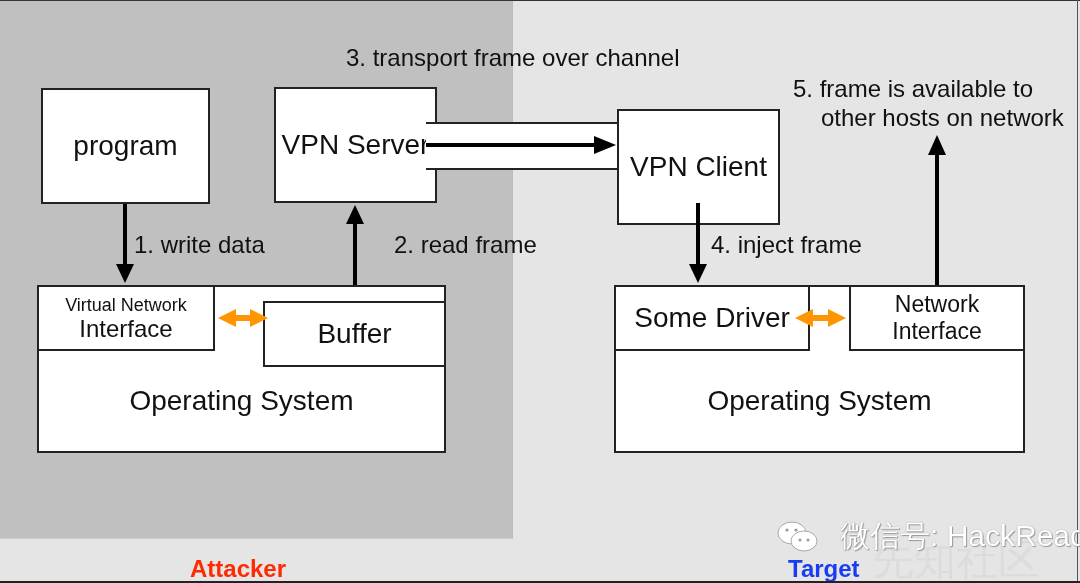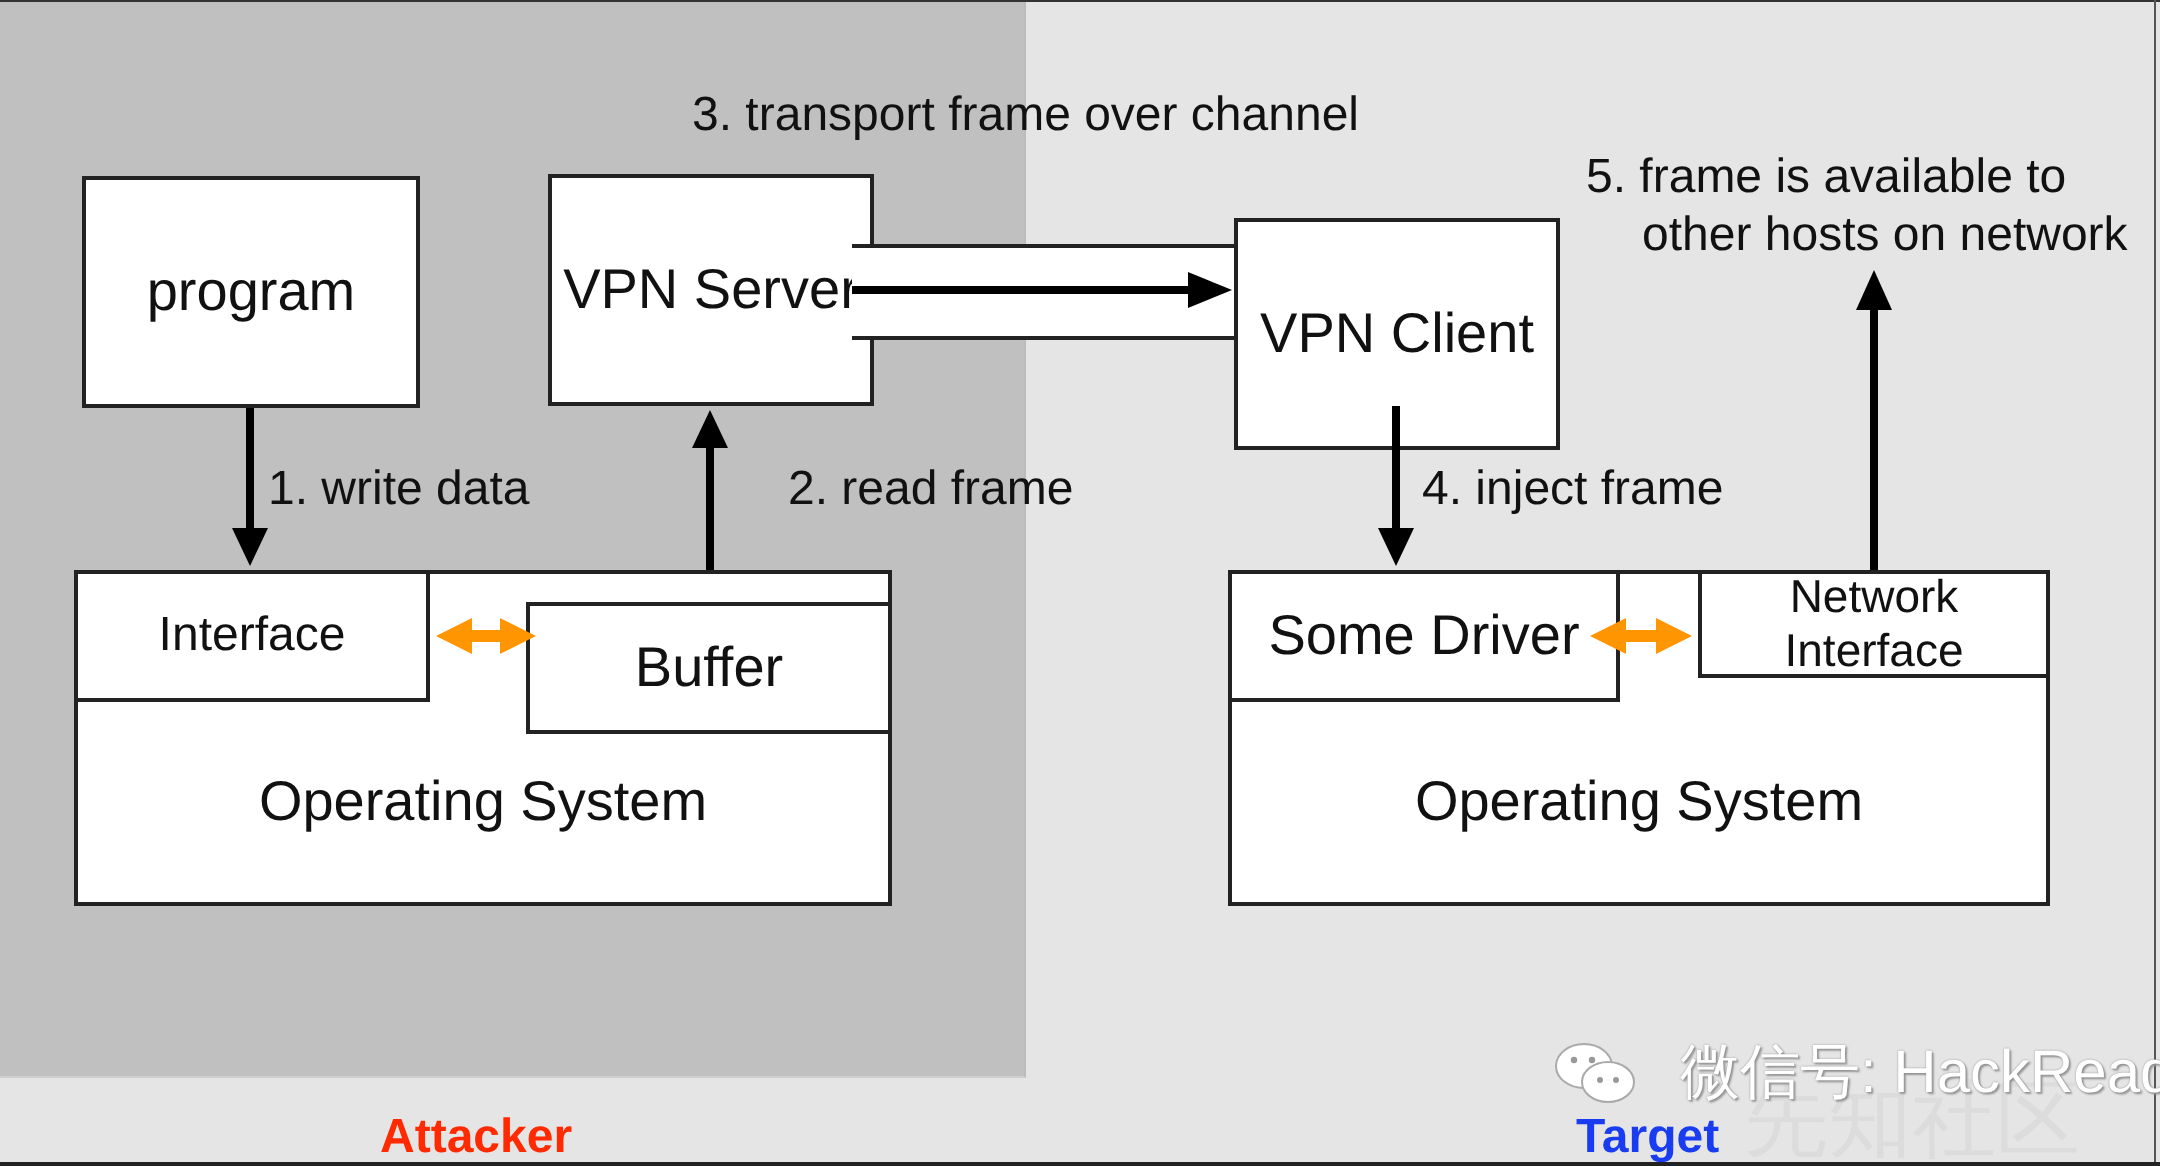--- a/index.html
+++ b/index.html
@@ -33,37 +33,38 @@
   <span>program</span>
 </div>
 <div class="box t24" style="left:274px;top:87px;width:163px;height:116px;">
   <span>VPN Server</span>
 </div>
 
 <div class="box" style="left:37px;top:285px;width:409px;height:168px;align-items:flex-start;">
   <span class="t24" style="position:absolute;top:98px;left:0;right:0;">Operating System</span>
 </div>
 <div class="box" style="left:37px;top:285px;width:178px;height:66px;flex-direction:column;">
+  <span style="font-size:18px;line-height:22px;">Virtual Network</span>
   <span style="font-size:24px;line-height:26px;">Interface</span>
 </div>
 <div class="box t24" style="left:263px;top:301px;width:183px;height:66px;">
   <span>Buffer</span>
 </div>
 
 <div class="box t24" style="left:617px;top:87px;width:163px;height:116px;margin-top:22px;">
   <span>VPN Client</span>
 </div>
 
 <div class="box" style="left:614px;top:285px;width:411px;height:168px;">
   <span class="t24" style="position:absolute;top:98px;left:0;right:0;">Operating System</span>
 </div>
 <div class="box t24" style="left:614px;top:285px;width:196px;height:66px;">
   <span>Some Driver</span>
 </div>
-<div class="box t23" style="left:849px;top:285px;width:176px;height:54px;flex-direction:column;">
+<div class="box t23" style="left:849px;top:285px;width:176px;height:66px;flex-direction:column;">
   <span>Network</span>
   <span>Interface</span>
 </div>
 
 <svg class="overlay" width="1080" height="583">
   <defs>
     <marker id="ah" markerWidth="8" markerHeight="8" refX="7" refY="4" orient="auto" markerUnits="userSpaceOnUse">
       <path d="M0,0 L8,4 L0,8 Z" fill="#000"></path>
     </marker>
   </defs>

